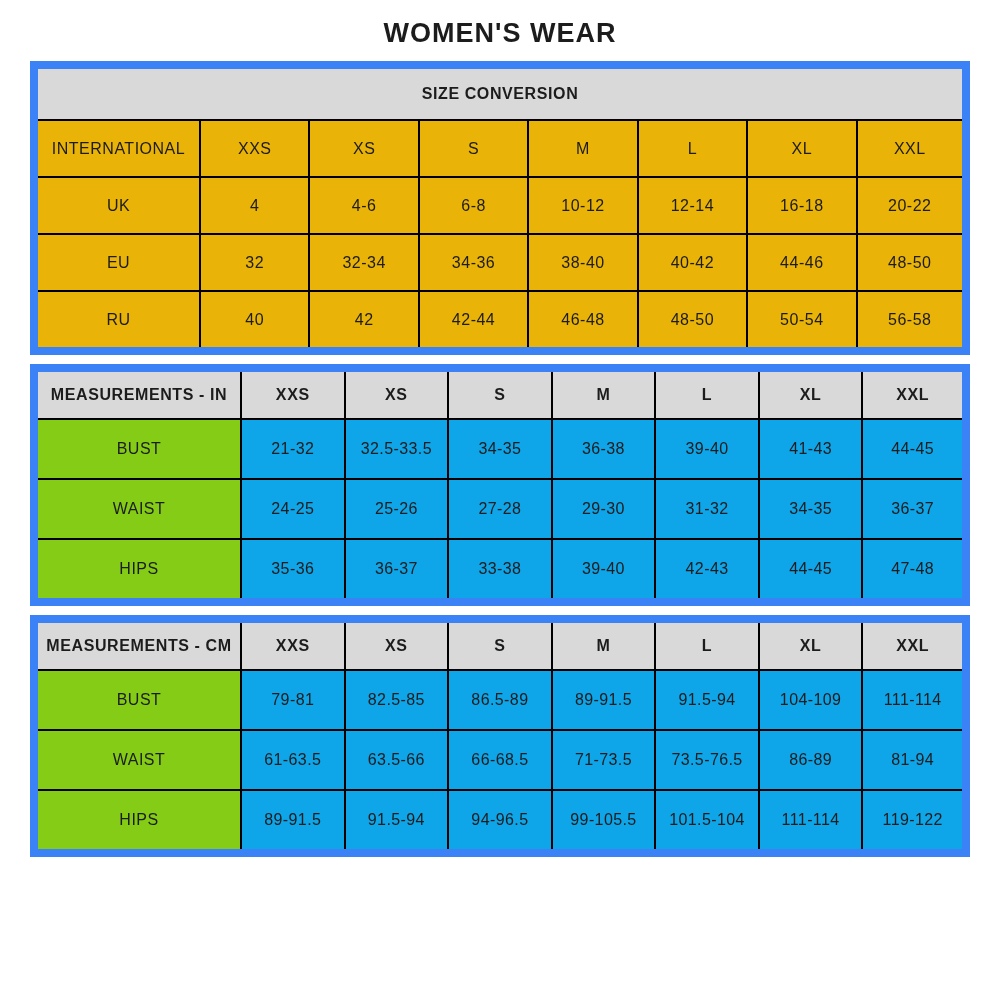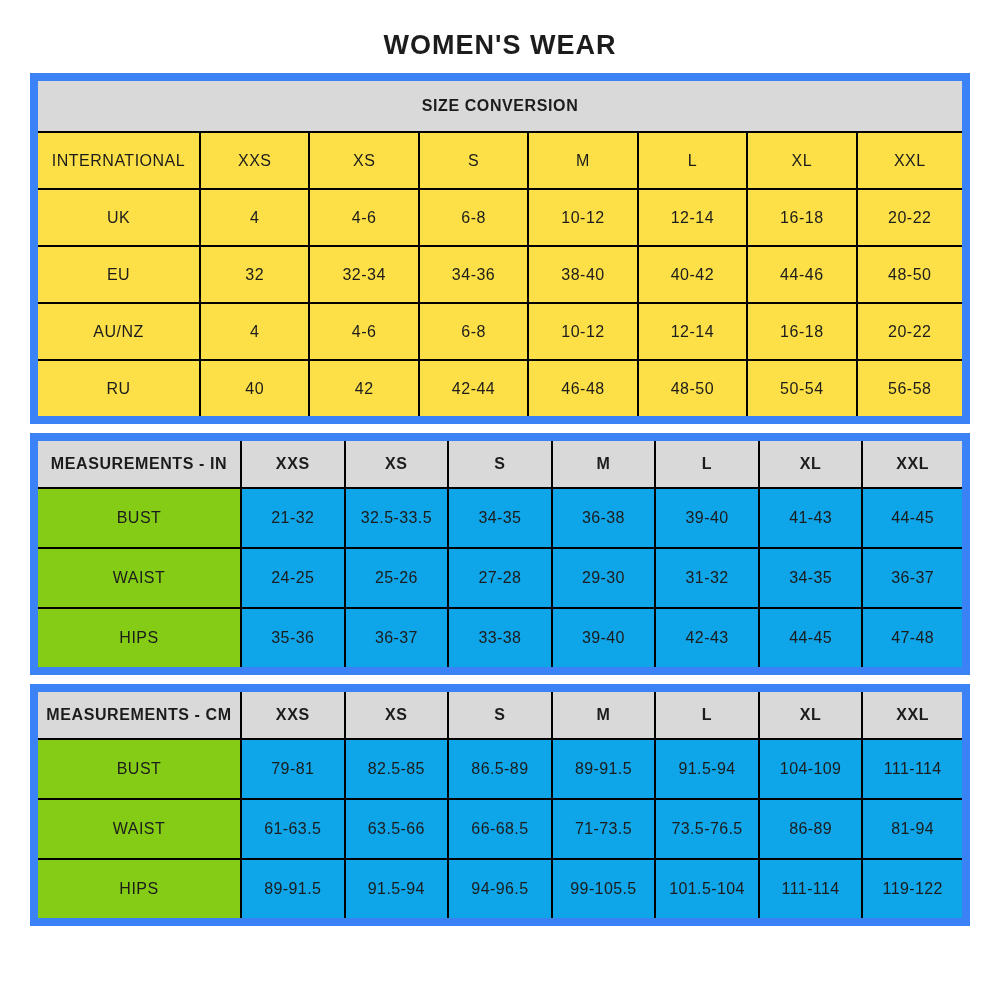--- a/index.html
+++ b/index.html
@@ -6,21 +6,21 @@
     margin: 0;
     padding: 0;
     background: #ffffff;
     width: 1000px;
     height: 1000px;
     font-family: "Liberation Sans", sans-serif;
     color: #1c1c1c;
   }
   .page {
     width: 940px;
-    margin: 16px auto;
+    margin: 4px auto;
   }
   .page-title {
     text-align: center;
     font-size: 27px;
     font-weight: 700;
     letter-spacing: 1px;
     padding: 14px 0 12px 0;
     color: #1c1c1c;
   }
   table {
@@ -40,21 +40,21 @@
   table { border: 8px solid #3b82f6; }
   
   .hdr {
     background: #d9d9d9;
     font-weight: 700;
     font-size: 16px;
     letter-spacing: 0.6px;
   }
   
   .t1 .caption-row td { height: 50px; }
-  .t1 .hrow td, .t1 .drow td { height: 55px; font-weight: 400; font-size: 16px; letter-spacing: 0.5px; background: #fde047; }
+  .t1 .hrow td, .t1 .drow td { height: 55px; font-weight: 400; font-size: 16px; letter-spacing: 0.5px; background: #eab308; }
   .t1 col.c-label { width: 166px; }
   
   .t2 col.c-label { width: 207px; }
   .t2 .hrow td { height: 46px; }
   .t2 .drow td { height: 58px; }
   .t2 .row-label { font-weight: 400; font-size: 16px; letter-spacing: 0.5px; background: #84cc16; }
   .t2 .val { font-weight: 400; font-size: 16px; letter-spacing: 0.4px; background: #0ea5e9; }
 </style>
 </head>
 <body>
@@ -100,30 +100,20 @@
     </tr>
     <tr class="drow">
       <td>EU</td>
       <td>32</td>
       <td>32-34</td>
       <td>34-36</td>
       <td>38-40</td>
       <td>40-42</td>
       <td>44-46</td>
       <td>48-50</td>
-    </tr>
-    <tr class="drow">
-      <td>AU/NZ</td>
-      <td>4</td>
-      <td>4-6</td>
-      <td>6-8</td>
-      <td>10-12</td>
-      <td>12-14</td>
-      <td>16-18</td>
-      <td>20-22</td>
     </tr>
     <tr class="drow">
       <td>RU</td>
       <td>40</td>
       <td>42</td>
       <td>42-44</td>
       <td>46-48</td>
       <td>48-50</td>
       <td>50-54</td>
       <td>56-58</td>

